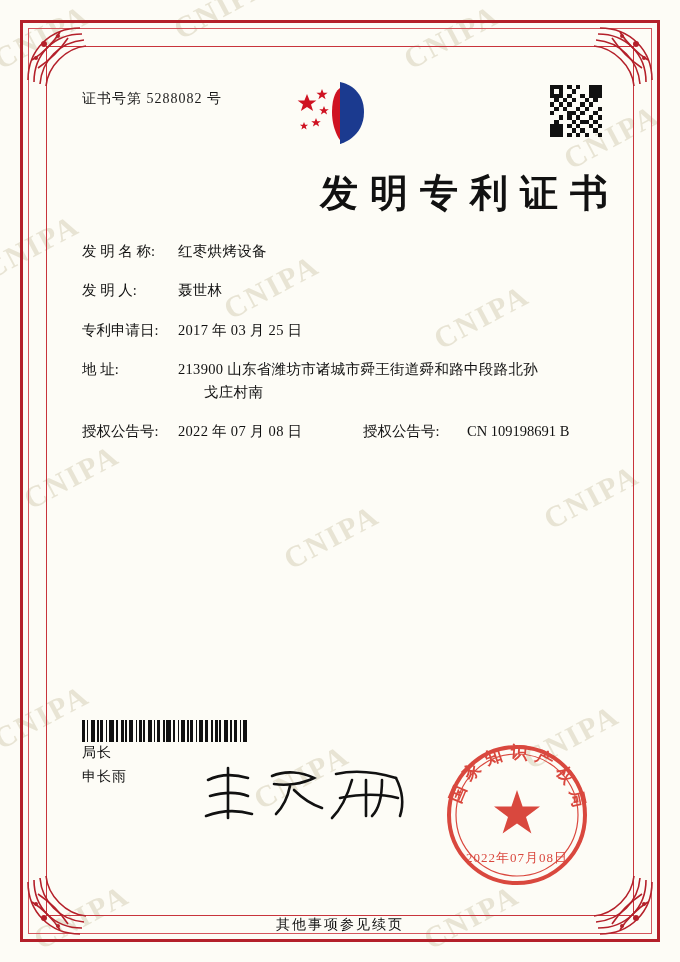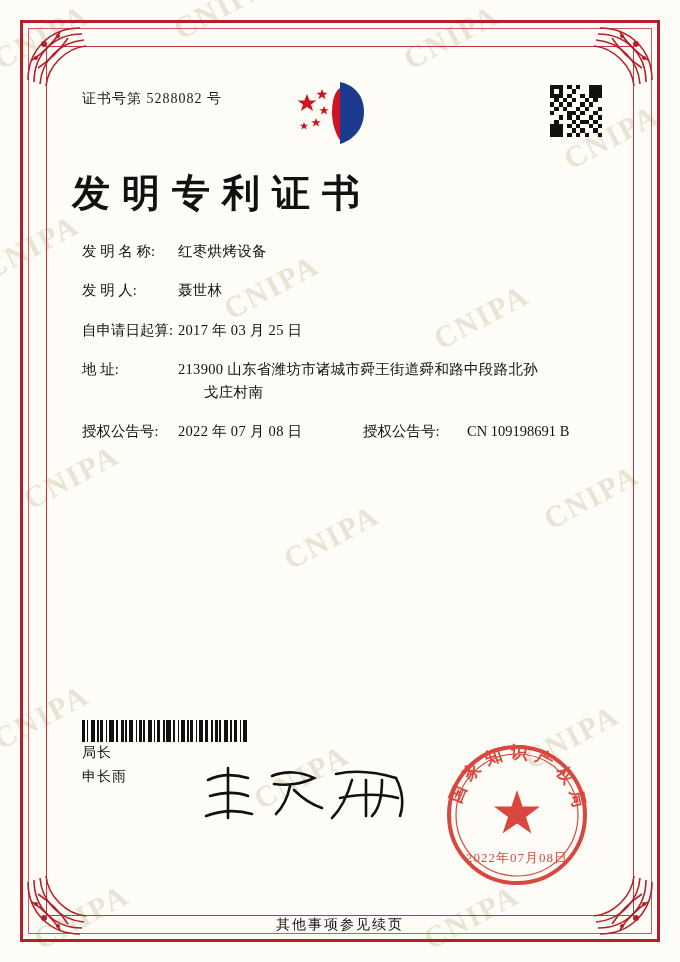--- a/index.html
+++ b/index.html
@@ -112,21 +112,21 @@
     top: 18px;
     transform: translateX(-50%);
     width: 120px;
     height: 72px;
   }
 
   .title {
     position: absolute;
     left: 0; right: 0;
     top: 108px;
-    text-align: left;
+    text-align: right;
     font-size: 38px;
     font-weight: 700;
     letter-spacing: 12px;
     text-indent: 12px;
     color: #111;
     font-family: "DejaVu Sans", sans-serif;
   }
 
   .fields {
     position: absolute;
@@ -403,21 +403,21 @@
         <div class="field-value">红枣烘烤设备</div>
       </div>
 
       <div class="field-row">
         <div class="field-label">发 明 人:</div>
         <div class="field-value">聂世林</div>
       </div>
 
 
       <div class="field-row">
-        <div class="field-label">自申请日起算:</div>
+        <div class="field-label">专利申请日:</div>
         <div class="field-value">2017 年 03 月 25 日</div>
       </div>
 
 
       <div class="field-row">
         <div class="field-label">地 址:</div>
         <div class="field-value">
           <span>213900 山东省潍坊市诸城市舜王街道舜和路中段路北孙</span>
           <span class="indent2">戈庄村南</span>
         </div>

